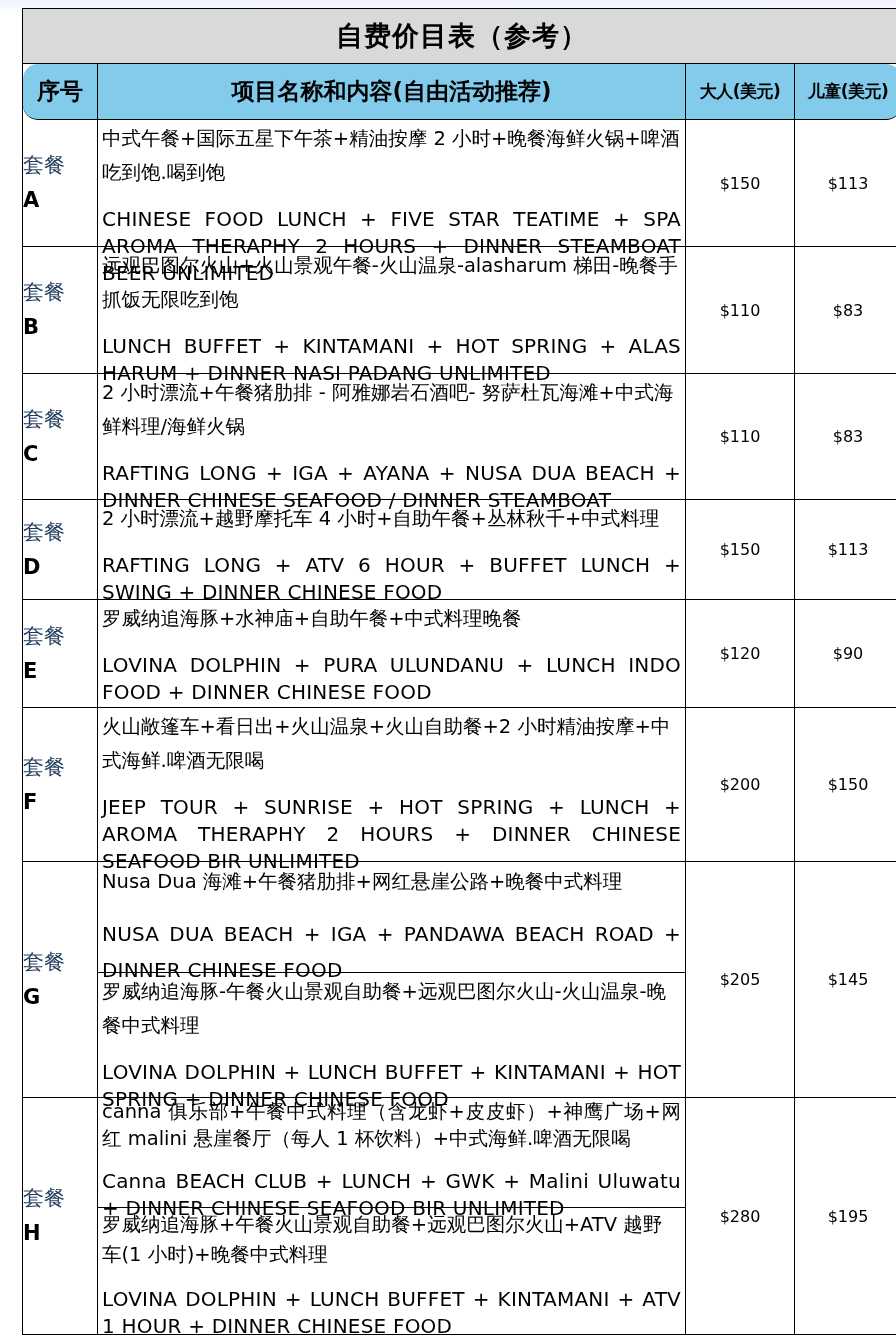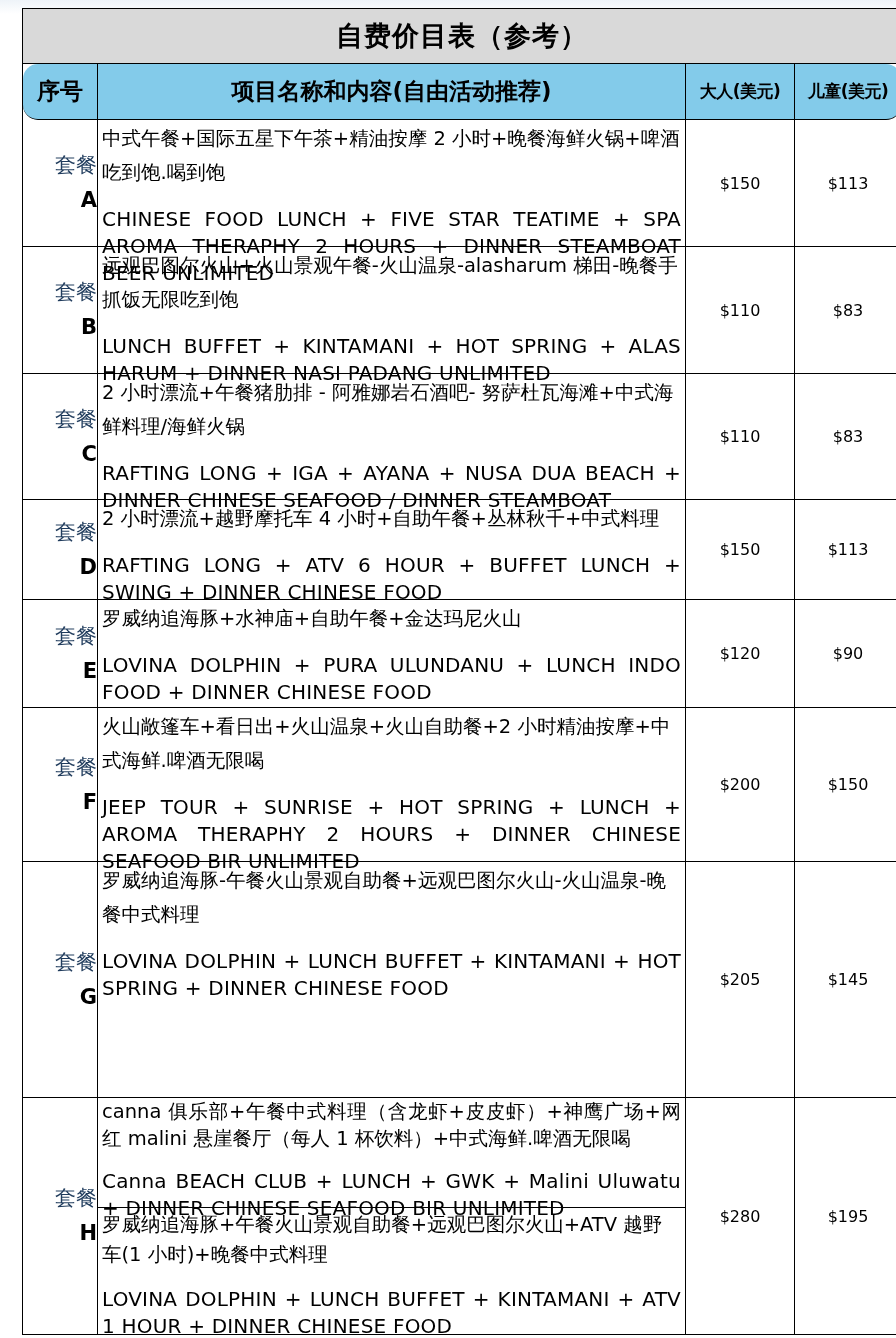--- a/index.html
+++ b/index.html
@@ -28,21 +28,21 @@
   .c1 { width: 75px; flex: none; border-right: 1.5px solid #000; box-sizing: border-box; }
   .c2 { width: 588px; flex: none; border-right: 1.5px solid #000; box-sizing: border-box; }
   .c3 { width: 109px; flex: none; border-right: 1.5px solid #000; box-sizing: border-box; }
   .c4 { flex: 1; box-sizing: border-box; }
   .header-row { height: 56px; background: #83cbea; border-radius: 15px; }
   .header-row > div { display: flex; align-items: center; justify-content: center; font-weight: bold; }
   .header-row .c1 { font-size: 23px; }
   .header-row .c2 { font-size: 23px; }
   .header-row .c3, .header-row .c4 { font-size: 17px; white-space: nowrap; letter-spacing: -0.5px; }
   .pkg-cell {
-    display: flex; flex-direction: column; align-items: flex-end; justify-content: center;
+    display: flex; flex-direction: column; align-items: flex-start; justify-content: center;
     font-size: 21px; color: #1f3b5c; line-height: 1.65;
   }
   .pkg-letter { font-weight: bold; font-size: 21px; color: #000; }
   .desc-cell { display: flex; flex-direction: column; }
   .sub {
     padding: 2px 4px 2px 4px;
     box-sizing: border-box;
   }
   .sub + .sub { border-top: 1.5px solid #000; }
   .cn { font-size: 19.5px; line-height: 34px; }
@@ -127,21 +127,21 @@
     <div class="c4 price">$113</div>
   </div>
 
   <div class="grid-row" style="height:108px">
     <div class="c1 pkg-cell">
       <span>套餐</span>
       <span class="pkg-letter">E</span>
     </div>
     <div class="c2 desc-cell">
       <div class="sub">
-        <div class="cn">罗威纳追海豚+水神庙+自助午餐+金达玛尼火山</div>
+        <div class="cn">罗威纳追海豚+水神庙+自助午餐+中式料理晚餐</div>
         <div class="en">LOVINA DOLPHIN + PURA ULUNDANU + LUNCH INDO FOOD + DINNER CHINESE FOOD</div>
       </div>
     </div>
     <div class="c3 price">$120</div>
     <div class="c4 price">$90</div>
   </div>
 
   <div class="grid-row" style="height:154px">
     <div class="c1 pkg-cell">
       <span>套餐</span>
@@ -156,20 +156,24 @@
     <div class="c3 price">$200</div>
     <div class="c4 price">$150</div>
   </div>
 
   <div class="grid-row" style="height:236px">
     <div class="c1 pkg-cell">
       <span>套餐</span>
       <span class="pkg-letter">G</span>
     </div>
     <div class="c2 desc-cell">
+      <div class="sub tall" style="height:110px">
+        <div class="cn">Nusa Dua 海滩+午餐猪肋排+网红悬崖公路+晚餐中式料理</div>
+        <div class="en">NUSA DUA BEACH + IGA + PANDAWA BEACH ROAD + DINNER CHINESE FOOD</div>
+      </div>
       <div class="sub" style="flex:1">
         <div class="cn">罗威纳追海豚-午餐火山景观自助餐+远观巴图尔火山-火山温泉-晚餐中式料理</div>
         <div class="en">LOVINA DOLPHIN + LUNCH BUFFET + KINTAMANI + HOT SPRING + DINNER CHINESE FOOD</div>
       </div>
     </div>
     <div class="c3 price">$205</div>
     <div class="c4 price">$145</div>
   </div>
 
   <div class="grid-row" style="height:236px">

